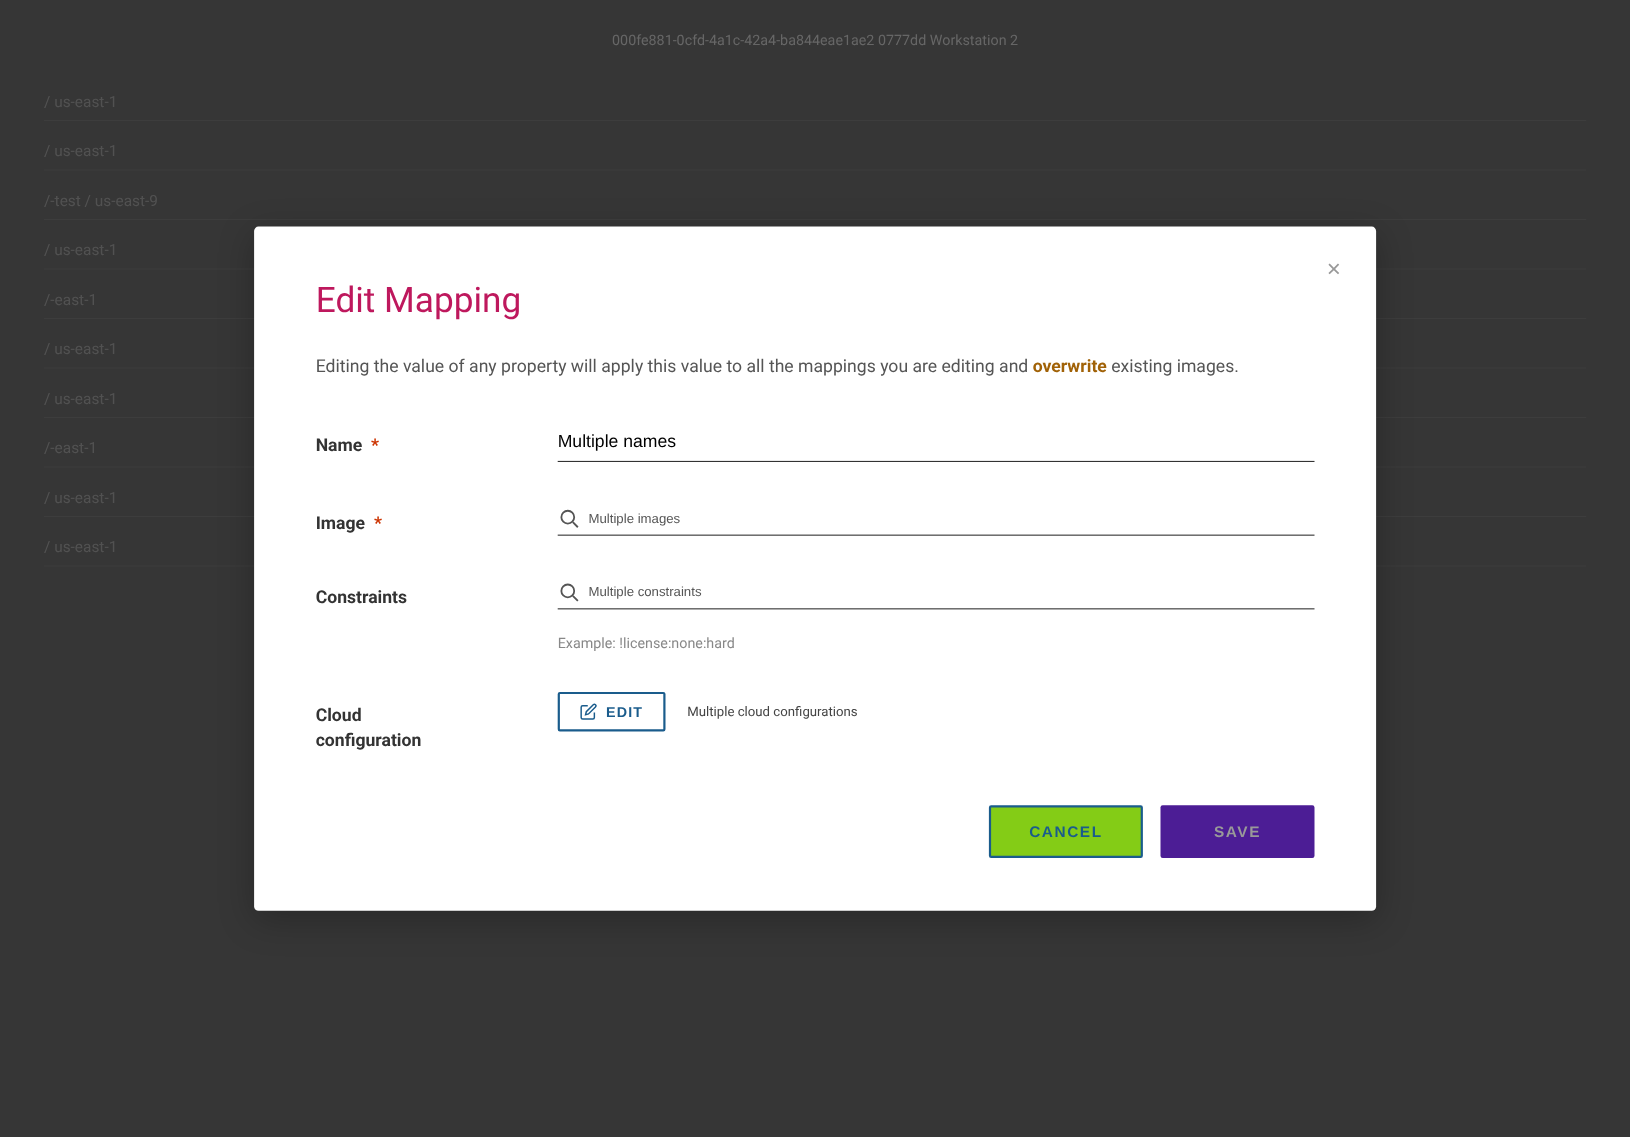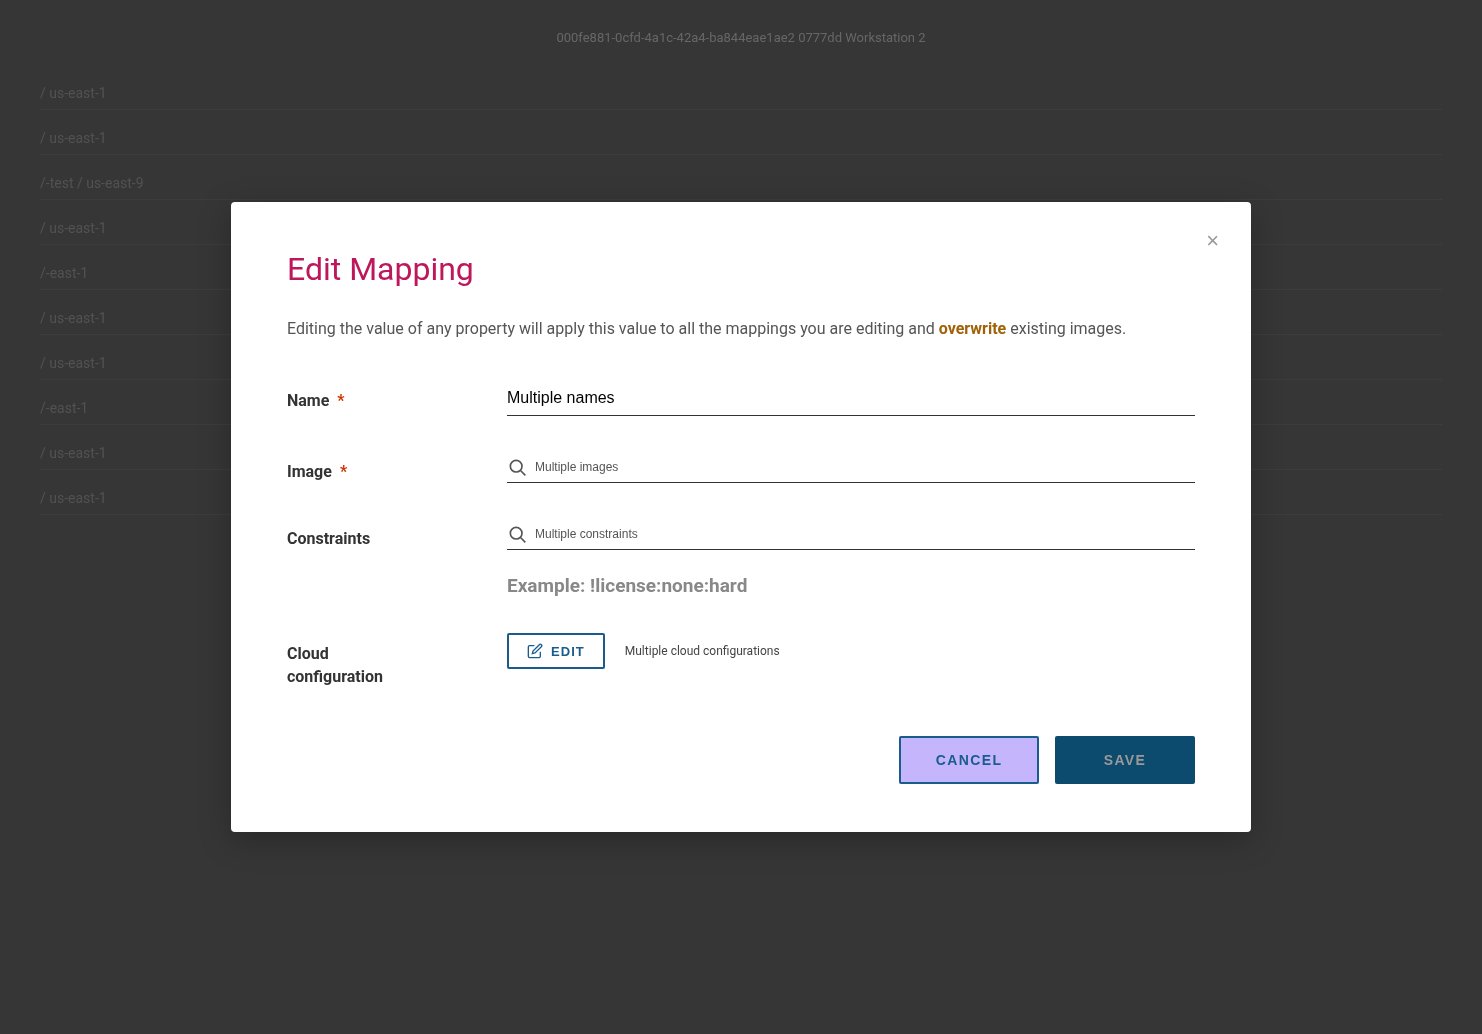--- a/index.html
+++ b/index.html
@@ -149,24 +149,23 @@
 
     .search-icon-svg {
       width: 20px;
       height: 20px;
       margin-right: 8px;
       color: #555;
       flex-shrink: 0;
     }
 
     .field-hint {
-      font-size: 19px;
+      font-size: 13px;
       color: #888;
       margin-top: 24px;
-      font-weight: bold;
     }
 
     .cloud-config-label {
       line-height: 1.4;
     }
 
     .cloud-config-row {
       display: flex;
       align-items: center;
       gap: 20px;
@@ -200,34 +199,34 @@
 
     .modal-footer {
       display: flex;
       justify-content: flex-end;
       gap: 16px;
       margin-top: 48px;
     }
 
     .btn-cancel {
       border: 2px solid #1a5c8c;
-      background: #c4b5fd;
+      background: #84cc16;
       color: #1a5c8c;
       font-size: 14px;
       font-weight: 700;
       letter-spacing: 0.1em;
       padding: 14px 20px;
       border-radius: 2px;
       cursor: pointer;
       min-width: 140px;
     }
 
     .btn-save {
       border: none;
-      background: #0c4a6e;
+      background: #4c1d95;
       color: #999;
       font-size: 14px;
       font-weight: 700;
       letter-spacing: 0.1em;
       padding: 4px 36px;
       border-radius: 2px;
       cursor: not-allowed;
       min-width: 140px;
     }
   </style>

